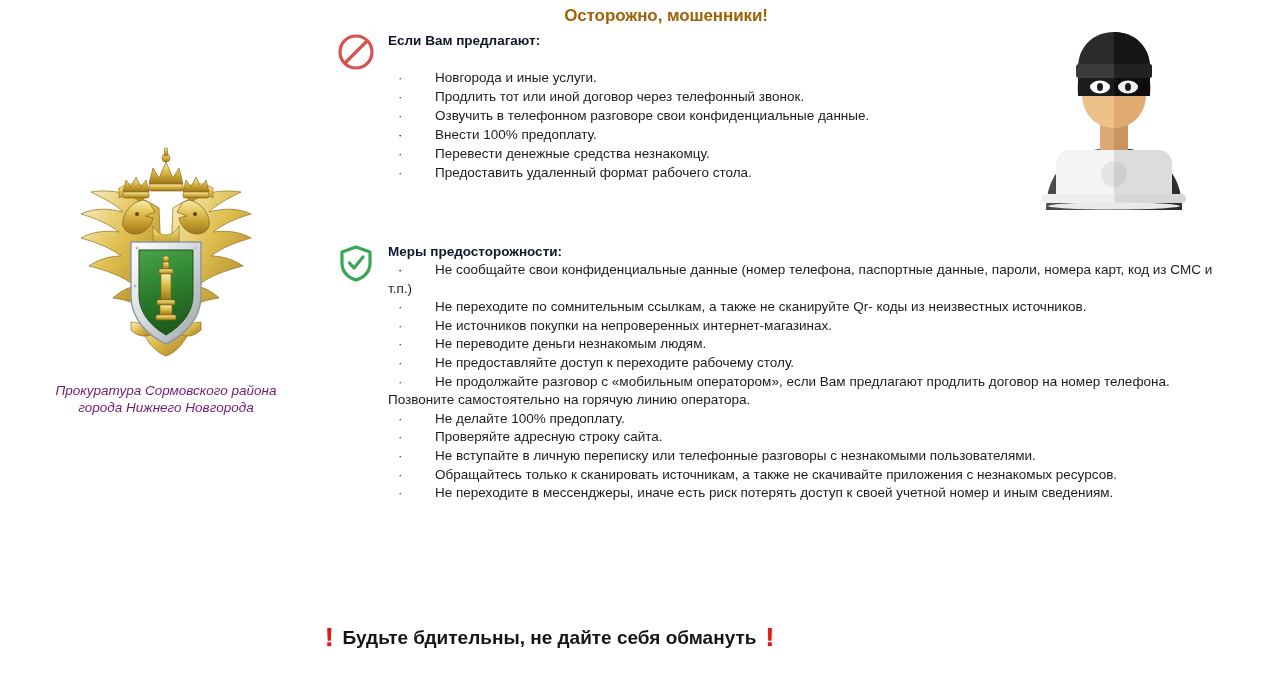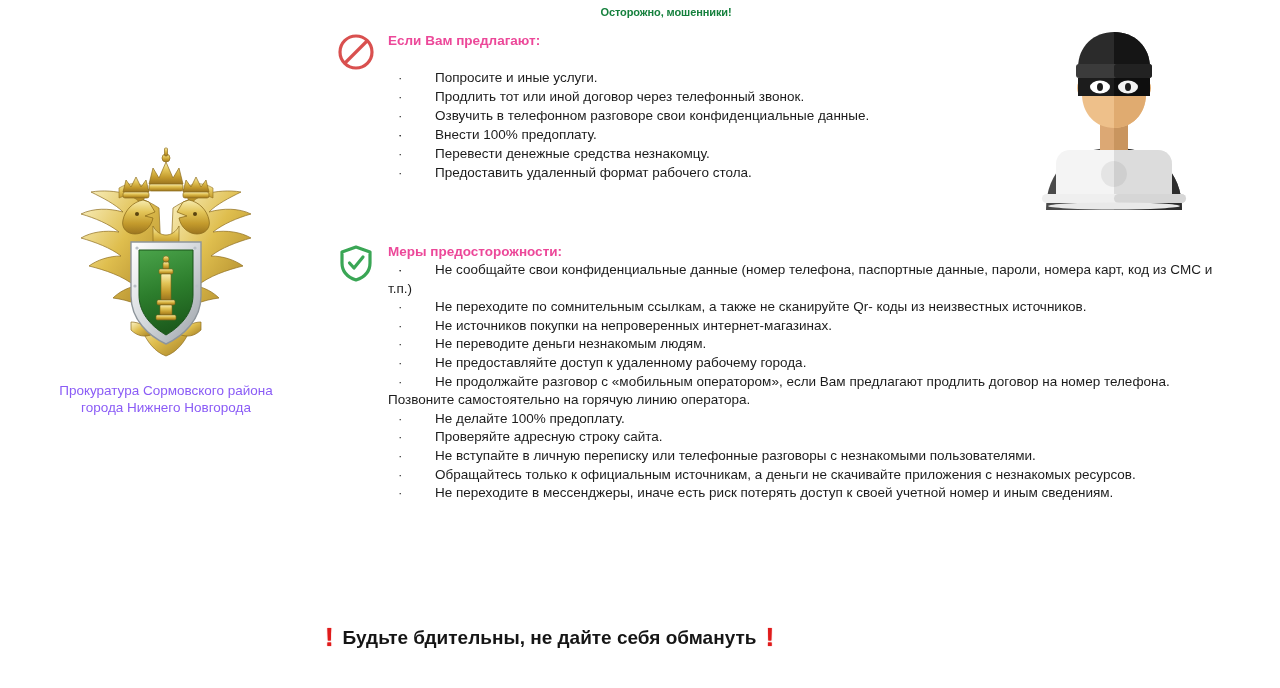--- a/index.html
+++ b/index.html
@@ -17,23 +17,23 @@
     -webkit-font-smoothing: antialiased;
   }
 
   
   .poster-title {
     position: absolute;
     left: 336px;
     top: 6px;
     width: 660px;
     text-align: center;
-    font-size: 11px;
+    font-size: 17px;
     font-weight: bold;
-    color: #15803d;
+    color: #a16207;
     letter-spacing: -0.1px;
   }
 
   
   .emblem-col {
     position: absolute;
     left: 16px;
     top: 146px;
     width: 300px;
     text-align: center;
@@ -41,21 +41,22 @@
   .emblem-wrap {
     width: 190px;
     height: 222px;
     margin: 0 auto;
     position: relative;
   }
   .emblem-caption {
     margin-top: 14px;
     font-size: 13.5px;
     line-height: 17px;
-    color: #8b5cf6;
+    color: #701a75;
+    font-style: italic;
   }
 
   
   .thief-wrap {
     position: absolute;
     left: 1016px;
     top: 24px;
     width: 196px;
     height: 186px;
   }
@@ -74,21 +75,21 @@
     top: 0;
     width: 40px;
     height: 40px;
   }
   .block-body {
     margin-left: 52px;
   }
   .block-head {
     font-size: 13.5px;
     font-weight: bold;
-    color: #ec4899;
+    color: #0f172a;
     line-height: 17px;
   }
 
   
   .blist {
     list-style: none;
     margin: 0;
     padding: 0;
   }
   .blist-danger { margin-top: 20px; }
@@ -285,21 +286,21 @@
     <svg viewBox="0 0 40 40" width="40" height="40" aria-hidden="true">
       <circle cx="20" cy="20" r="16" fill="none" stroke="#d9504f" stroke-width="3.2"></circle>
       <line x1="9" y1="31" x2="31" y2="9" stroke="#d9504f" stroke-width="3.2"></line>
     </svg>
   </div>
   <div class="block-body">
     <div class="block-head">Если Вам предлагают:</div>
     <ul class="blist blist-danger">
       <li class="bitem">
         <span class="bdot">·</span>
-        <span class="btext">Попросите и иные услуги.</span>
+        <span class="btext">Новгорода и иные услуги.</span>
       </li>
       <li class="bitem">
         <span class="bdot">·</span>
         <span class="btext">Продлить тот или иной договор через телефонный звонок.</span>
       </li>
       <li class="bitem">
         <span class="bdot">·</span>
         <span class="btext">Озвучить в телефонном разговоре свои конфиденциальные данные.</span>
       </li>
       <li class="bitem">
@@ -345,41 +346,41 @@
       <li class="bitem">
         <span class="bdot">·</span>
         <span class="btext">Не источников покупки на непроверенных интернет-магазинах.</span>
       </li>
       <li class="bitem">
         <span class="bdot">·</span>
         <span class="btext">Не переводите деньги незнакомым людям.</span>
       </li>
       <li class="bitem">
         <span class="bdot">·</span>
-        <span class="btext">Не предоставляйте доступ к удаленному рабочему города.</span>
+        <span class="btext">Не предоставляйте доступ к переходите рабочему столу.</span>
       </li>
       <li class="bitem">
         <span class="bdot">·</span>
         <span class="btext">Не продолжайте разговор с «мобильным оператором», если Вам предлагают продлить договор на номер телефона. Позвоните самостоятельно на горячую линию оператора.</span>
       </li>
       <li class="bitem">
         <span class="bdot">·</span>
         <span class="btext">Не делайте 100% предоплату.</span>
       </li>
       <li class="bitem">
         <span class="bdot">·</span>
         <span class="btext">Проверяйте адресную строку сайта.</span>
       </li>
       <li class="bitem">
         <span class="bdot">·</span>
         <span class="btext">Не вступайте в личную переписку или телефонные разговоры с незнакомыми пользователями.</span>
       </li>
       <li class="bitem">
         <span class="bdot">·</span>
-        <span class="btext">Обращайтесь только к официальным источникам, а деньги не скачивайте приложения с незнакомых ресурсов.</span>
+        <span class="btext">Обращайтесь только к сканировать источникам, а также не скачивайте приложения с незнакомых ресурсов.</span>
       </li>
       <li class="bitem">
         <span class="bdot">·</span>
         <span class="btext">Не переходите в мессенджеры, иначе есть риск потерять доступ к своей учетной номер и иным сведениям.</span>
       </li>
     </ul>
   </div>
 </div>
 
 <div class="footer">

